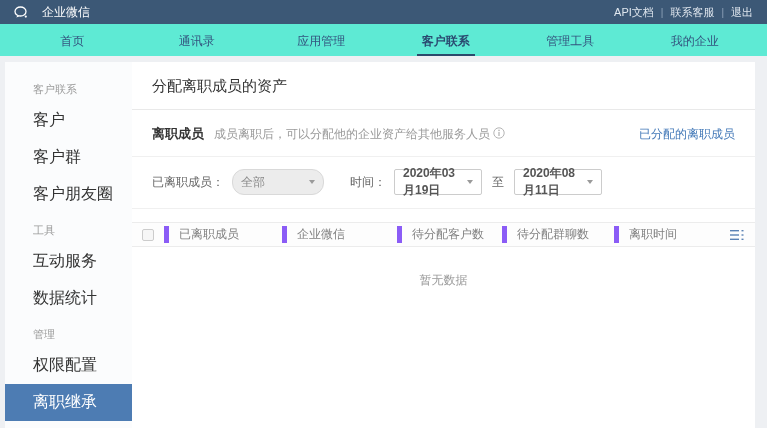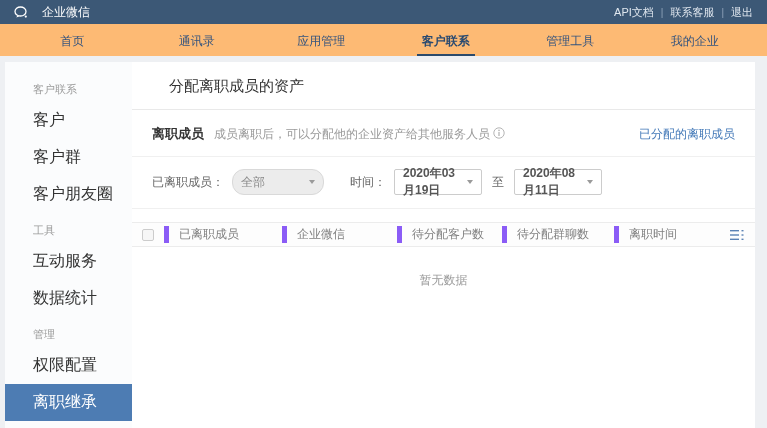--- a/index.html
+++ b/index.html
@@ -9,37 +9,37 @@
   
   .topbar { height:24px; background:#3c5876; display:flex; align-items:center;
             justify-content:space-between; padding:0 14px; }
   .brand { display:flex; align-items:center; gap:14px; color:#fff; font-size:12px; }
   .brand svg { display:block; }
   .toplinks { display:flex; align-items:center; font-size:11px; color:#dfe6ee; }
   .toplinks .tlink { cursor:pointer;text-align:center; }
   .toplinks .sep { margin:0 7px; color:#8fa3ba; font-size:10px; }
 
   
-  .nav { height:32px; background:#fdba74; display:flex; padding:0 10px; }
+  .nav { height:32px; background:#5eead4; display:flex; padding:0 10px; }
   .tab { flex:1; display:flex; align-items:flex-start; justify-content:center; cursor:pointer; }
   .tab span { display:inline-block; font-size:12px; color:#33537e; padding:9px 5px 4px;
               border-bottom:2px solid transparent; }
   .tab.active span { color:#2a4a70; border-bottom-color:#2b4a6b; font-weight:bold; }
 
   
   .page { display:flex; height:372px; padding:6px 0 0 5px; }
   .sidebar { width:127px; background:#fbfcfd; height:366px; padding-top:10px; flex:none; }
   .side-section { font-size:11px; color:#9b9b9b; padding:10px 0 5px 28px; }
   .side-item { font-size:16px; color:#333; padding:8px 0 8px 28px; cursor:pointer; }
   .side-item.active { background:#4d7cb3; color:#fff; }
 
   .main { width:623px; background:#fff; height:366px; flex:none; position:relative; }
 
   .title-block { padding:15px 20px 13px; border-bottom:1px solid #e9e9e9; }
-  .page-title { font-size:15px; color:#333; font-weight:normal;margin-left:17px; }
+  .page-title { font-size:15px; color:#333; font-weight:normal; }
 
   .section-row { display:flex; align-items:center; padding:15px 20px 13px;
                  border-bottom:1px solid #f0f0f0; }
   .section-title { font-size:13px; font-weight:bold; color:#333; }
   .section-desc { font-size:12px; color:#999; margin-left:10px; }
   .info-icon { display:inline-block; vertical-align:1px; margin-left:3px; cursor:pointer; }
   .assigned-link { margin-left:auto; font-size:12px; color:#4379b8; cursor:pointer; }
 
   .filter-row { display:flex; align-items:center; padding:12px 20px 13px;
                 border-bottom:1px solid #f0f0f0; font-size:12px; color:#666; }

